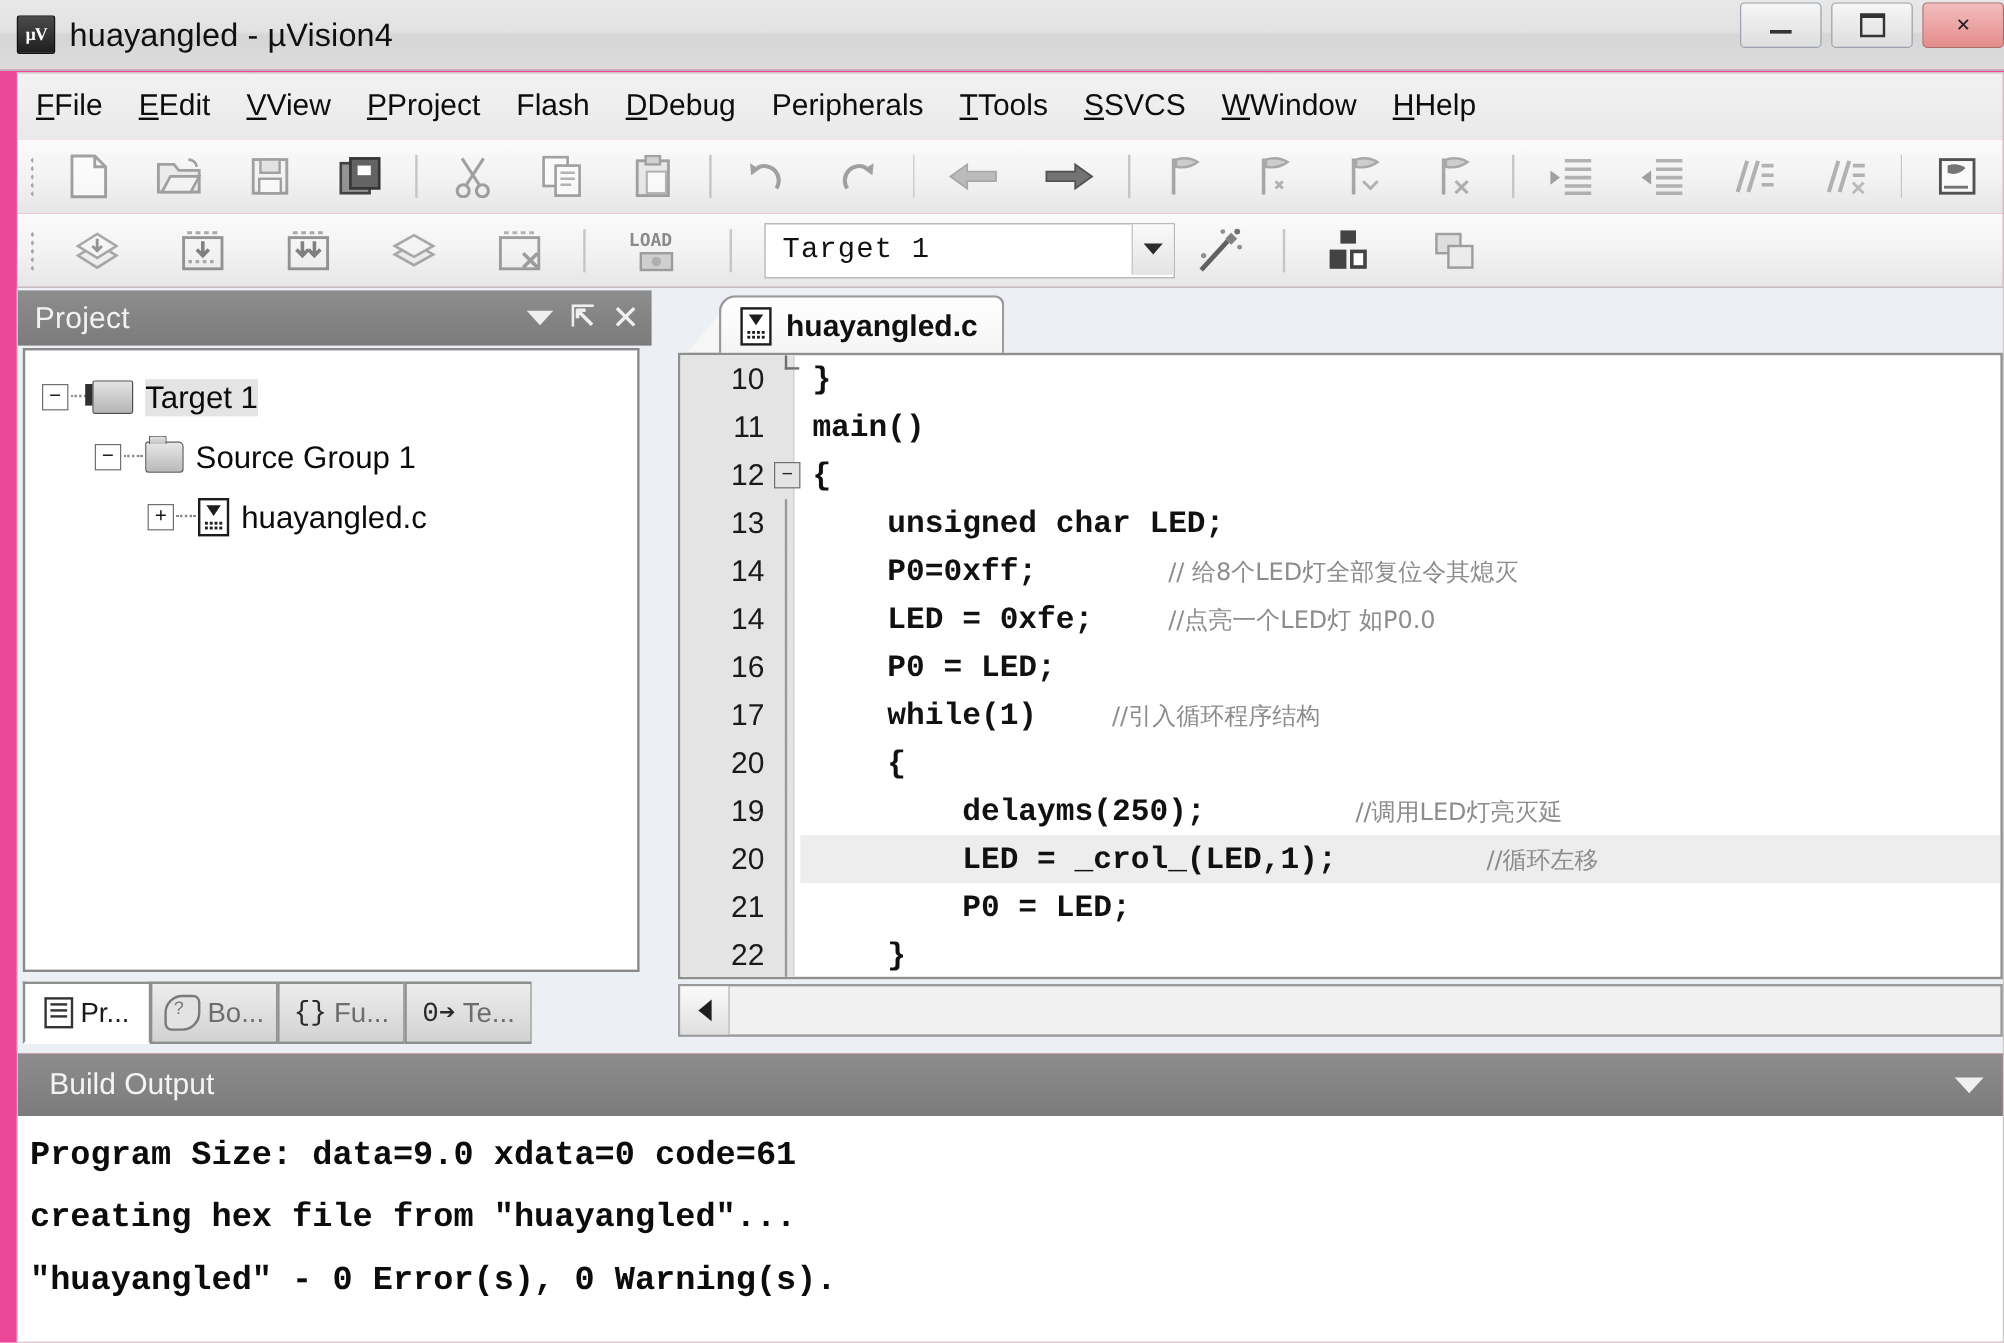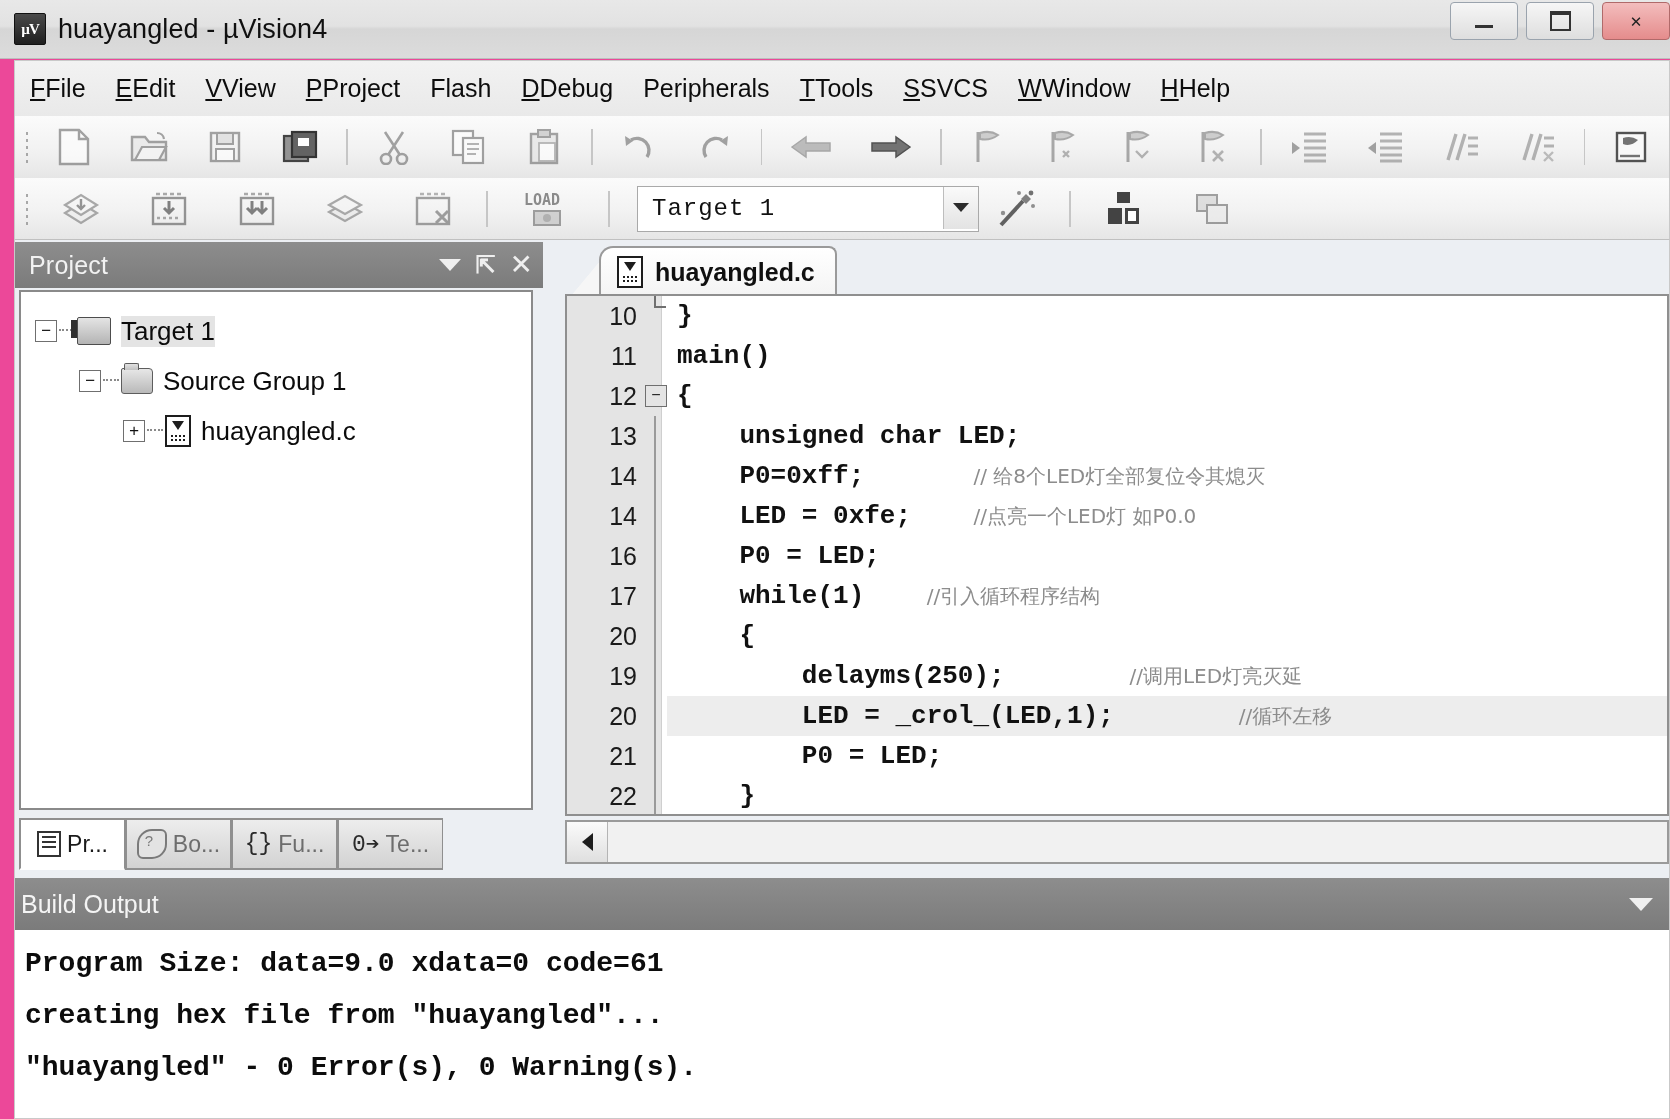--- a/index.html
+++ b/index.html
@@ -242,21 +242,21 @@
   }
   .hs-left i{width:0;height:0;border-top:9px solid transparent;border-bottom:9px solid transparent;border-right:11px solid #1d1d1d;}
 
   
   .build-head{
     position:absolute;left:14px;top:878px;width:1656px;height:52px;
     background:linear-gradient(to bottom,#8d8d8d,#7b7b7b);
     border-left:1px solid #c9c9c9;border-right:1px solid #c9c9c9;box-sizing:border-box;
     display:flex;align-items:center;
   }
-  .build-title{color:#f4f4f4;font-size:25px;margin-left:6px;}
+  .build-title{color:#f4f4f4;font-size:25px;margin-left:26px;}
   .build-caret{position:absolute;right:16px;width:0;height:0;border-left:12px solid transparent;border-right:12px solid transparent;border-top:13px solid #f0f0f0;}
   .build-body{
     position:absolute;left:14px;top:930px;width:1656px;height:189px;
     background:#ffffff;border:1px solid #c9c9c9;border-top:none;box-sizing:border-box;
     padding:8px 0 0 10px;overflow:hidden;
   }
   .bline{
     font-family:"Liberation Mono",monospace;font-size:28px;color:#0c0c0c;
     line-height:52px;white-space:pre;font-weight:bold;
   }

